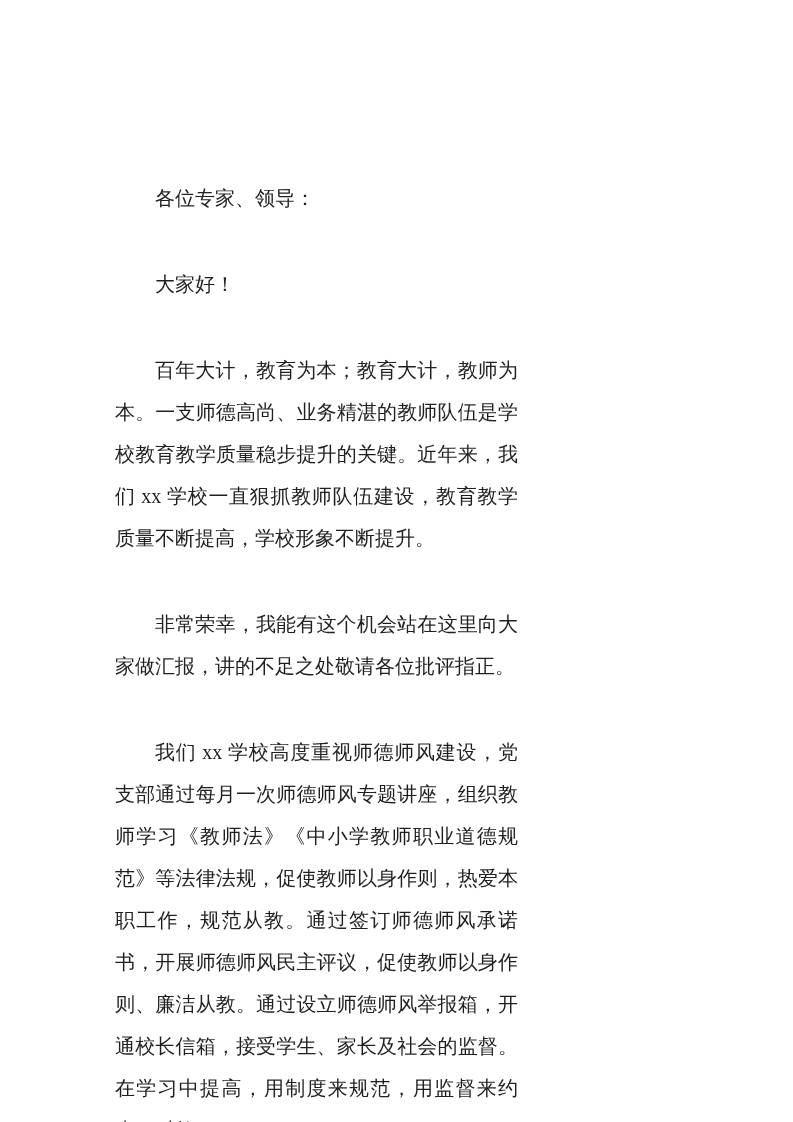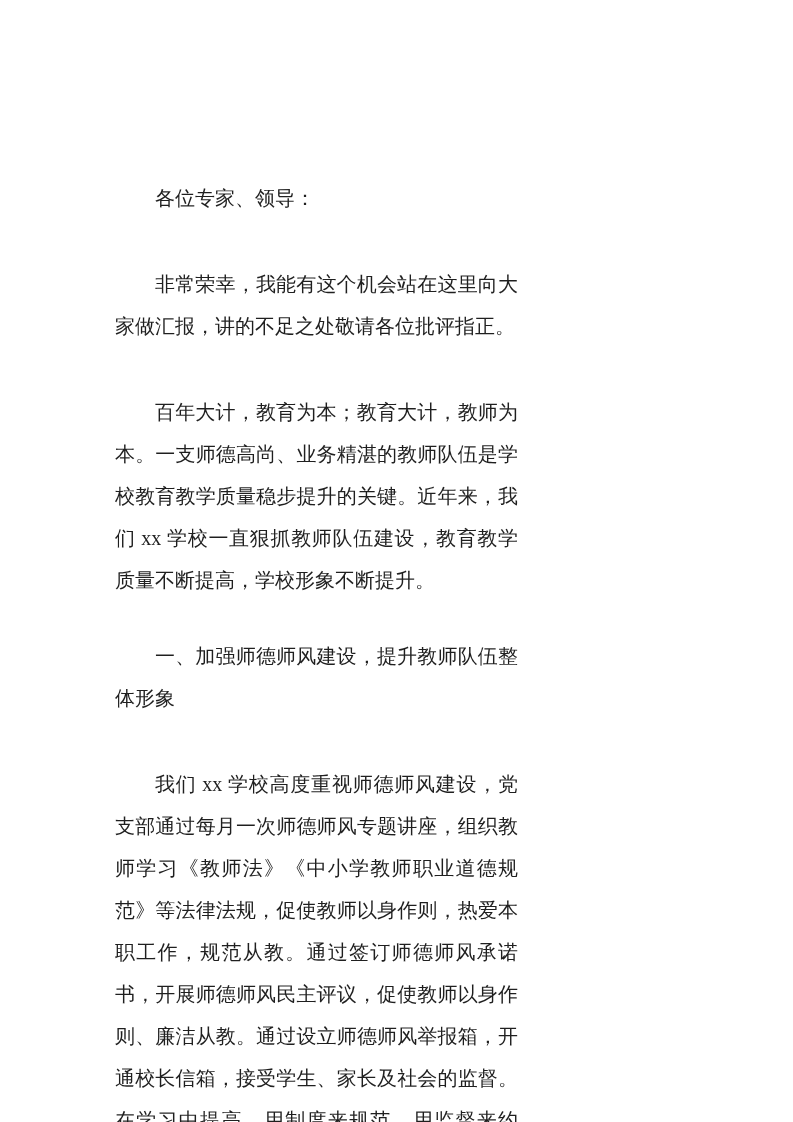--- a/index.html
+++ b/index.html
@@ -30,21 +30,21 @@
   .page p.section-heading {
     margin-top: -10px;
   }
 </style>
 </head>
 <body>
 
 <div class="page">
   <p>各位专家、领导：</p>
 
+  <p>大家好！</p>
+
+  <p>百年大计，教育为本；教育大计，教师为本。一支师德高尚、业务精湛的教师队伍是学校教育教学质量稳步提升的关键。近年来，我们 xx 学校一直狠抓教师队伍建设，教育教学质量不断提高，学校形象不断提升。</p>
 
   <p>非常荣幸，我能有这个机会站在这里向大家做汇报，讲的不足之处敬请各位批评指正。</p>
 
-  <p>百年大计，教育为本；教育大计，教师为本。一支师德高尚、业务精湛的教师队伍是学校教育教学质量稳步提升的关键。近年来，我们 xx 学校一直狠抓教师队伍建设，教育教学质量不断提高，学校形象不断提升。</p>
-
-  <p class="section-heading">一、加强师德师风建设，提升教师队伍整体形象</p>
 
   <p>我们 xx 学校高度重视师德师风建设，党支部通过每月一次师德师风专题讲座，组织教师学习《教师法》《中小学教师职业道德规范》等法律法规，促使教师以身作则，热爱本职工作，规范从教。通过签订师德师风承诺书，开展师德师风民主评议，促使教师以身作则、廉洁从教。通过设立师德师风举报箱，开通校长信箱，接受学生、家长及社会的监督。在学习中提高，用制度来规范，用监督来约束，对教</p>
 </div>
 
 </body></html>

